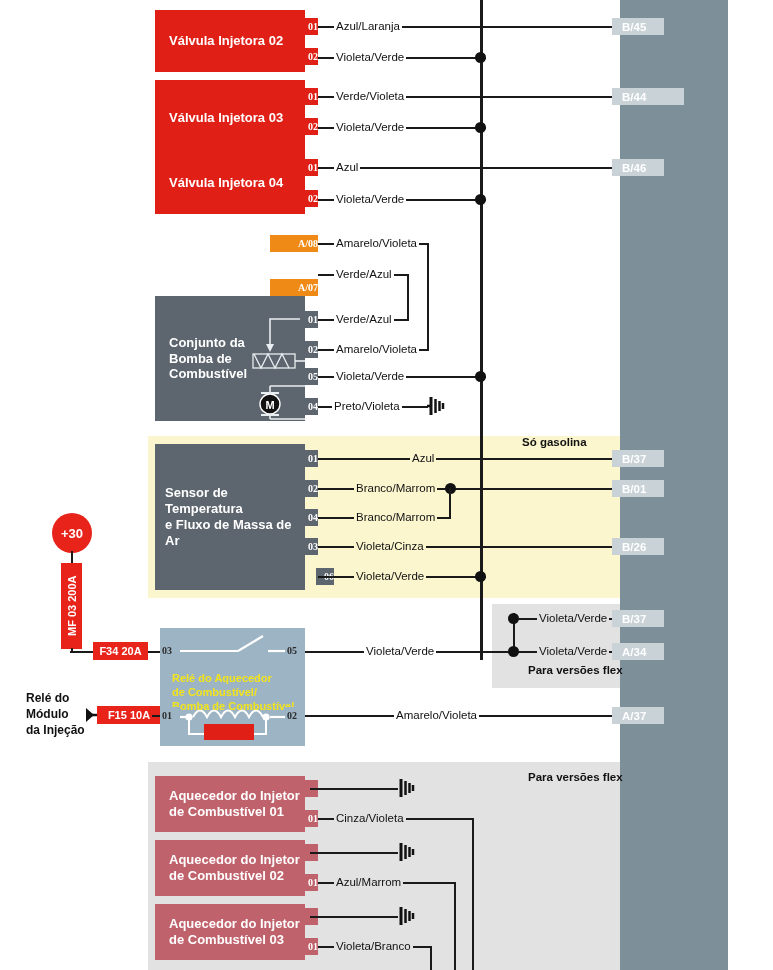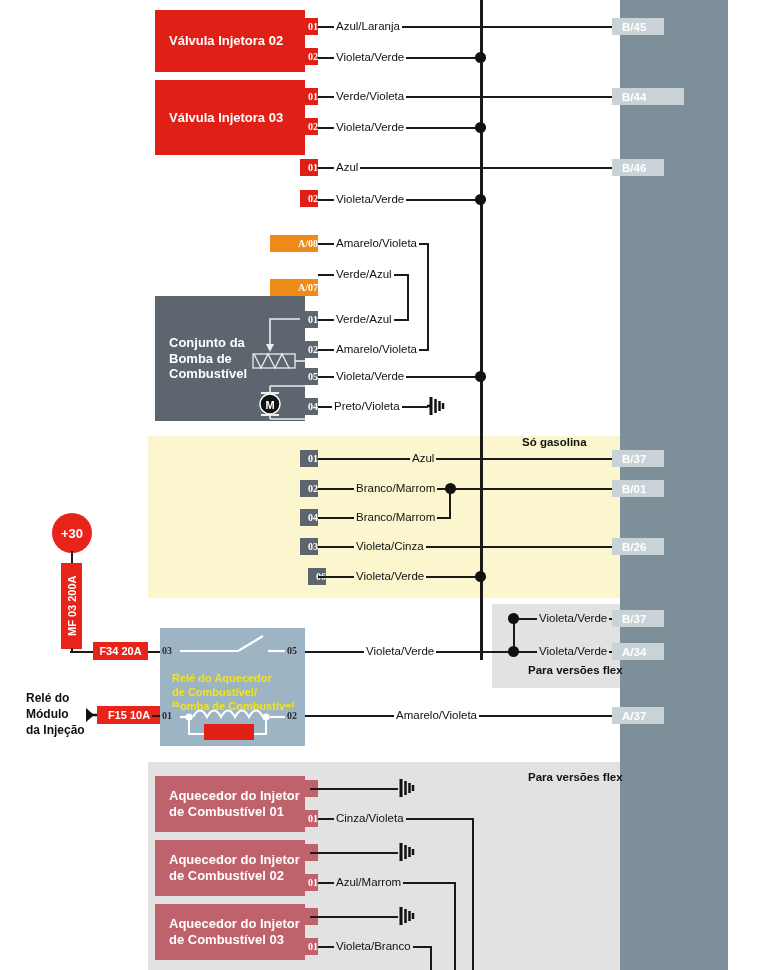--- a/index.html
+++ b/index.html
@@ -111,20 +111,23 @@
   </div>
   <div class="pintab red" style="left:300px;top:118px;width:18px;">
     <span>02</span>
   </div>
   <div class="wh" style="left:318px;top:96px;width:312px;"></div>
   <div class="wlbl" style="left:334px;top:90px;">Verde/Violeta</div>
   <div class="wh" style="left:318px;top:127px;width:168px;"></div>
   <div class="wlbl" style="left:334px;top:121px;">Violeta/Verde</div>
   <div class="node" style="left:475px;top:122px;"></div>
 
+  <div class="box red" style="left:155px;top:152px;width:150px;height:62px;">
+    <span class="lbl">Válvula Injetora 04</span>
+  </div>
   <div class="pintab red" style="left:300px;top:159px;width:18px;">
     <span>01</span>
   </div>
   <div class="pintab red" style="left:300px;top:190px;width:18px;">
     <span>02</span>
   </div>
   <div class="wh" style="left:318px;top:167px;width:312px;"></div>
   <div class="wlbl" style="left:334px;top:161px;">Azul</div>
   <div class="wh" style="left:318px;top:199px;width:168px;"></div>
   <div class="wlbl" style="left:334px;top:193px;">Violeta/Verde</div>
@@ -200,33 +203,39 @@
       <line x1="1" y1="10" x2="5" y2="10" stroke="#111" stroke-width="2.5"></line>
       <line x1="5" y1="1" x2="5" y2="19" stroke="#111" stroke-width="3"></line>
       <line x1="9.5" y1="3" x2="9.5" y2="17" stroke="#111" stroke-width="2.5"></line>
       <line x1="13.5" y1="5" x2="13.5" y2="15" stroke="#111" stroke-width="2.5"></line>
       <line x1="17" y1="7" x2="17" y2="13" stroke="#111" stroke-width="2.5"></line>
     </svg>
   </div>
 
   <div class="cap" style="left:522px;top:436px;">Só gasolina</div>
 
+  <div class="box slate" style="left:155px;top:444px;width:150px;height:146px;">
+    <div class="lbl" style="padding-left:10px;">
+      <div>Sensor de Temperatura</div>
+      <div>e Fluxo de Massa de Ar</div>
+    </div>
+  </div>
   <div class="pintab slate" style="left:300px;top:450px;width:18px;">
     <span>01</span>
   </div>
   <div class="pintab slate" style="left:300px;top:480px;width:18px;">
     <span>02</span>
   </div>
   <div class="pintab slate" style="left:300px;top:509px;width:18px;">
     <span>04</span>
   </div>
   <div class="pintab slate" style="left:300px;top:538px;width:18px;">
     <span>03</span>
   </div>
-  <div class="pintab slate" style="left:308px;top:568px;width:18px;">
+  <div class="pintab slate" style="left:316px;top:568px;width:18px;">
     <span>06</span>
   </div>
 
   <div class="wh" style="left:318px;top:458px;width:312px;"></div>
   <div class="wlbl on-yellow" style="left:410px;top:452px;">Azul</div>
 
   <div class="wh" style="left:318px;top:488px;width:312px;"></div>
   <div class="wlbl on-yellow" style="left:354px;top:482px;">Branco/Marrom</div>
   <div class="node" style="left:445px;top:483px;"></div>
 

